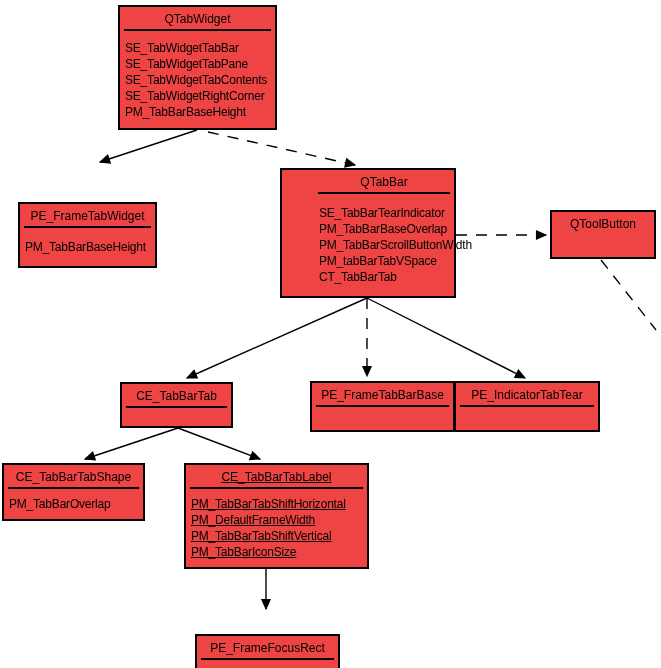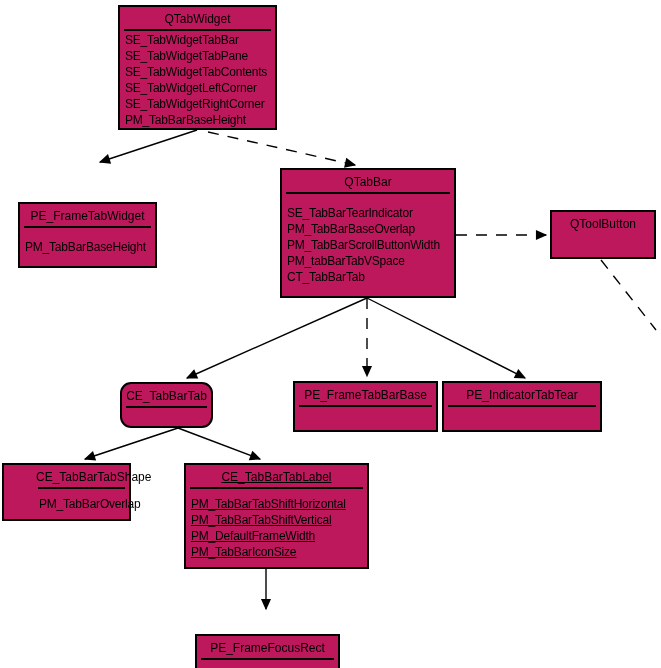--- a/index.html
+++ b/index.html
@@ -27,21 +27,21 @@
     stroke: #000000;
     stroke-width: 1.4;
   }
   .edges line.dashed {
     stroke-dasharray: 11 9;
   }
   .node {
     position: absolute;
     box-sizing: border-box;
     border: 2px solid #000000;
-    background: #be185d;
+    background: #ef4444;
     display: flex;
     flex-direction: column;
   }
   .node-title {
     font-size: 12px;
     line-height: 16px;
     text-align: center;
     padding: 4px 2px 2px 2px;
     white-space: nowrap;
   }
@@ -58,26 +58,26 @@
   }
   .node-item {
     font-size: 12px;
     line-height: 16px;
     white-space: nowrap;
     letter-spacing: -0.2px;
   }
   
   #n-qtabwidget        { left: 118px; top:   5px; width: 159px; height: 125px; }
   #n-pe-frametabwidget { left:  18px; top: 166px; width: 139px; height:  66px; margin-top: 36px; }
-  #n-qtabbar           { left: 280px; top: 168px; width: 176px; height: 130px; }
+  #n-qtabbar           { left: 280px; top: 168px; width: 176px; height: 130px; padding-left: 32px; }
   #n-qtoolbutton       { left: 550px; top: 210px; width: 106px; height:  49px; align-items: center; }
-  #n-ce-tabbartab      { left: 120px; top: 382px; width: 93px; height:  46px; border-radius: 11px; }
-  #n-pe-frametabbarbase{ left: 293px; top: 381px; width: 145px; height:  51px; }
-  #n-pe-indicatortabtear{ left: 442px; top: 381px; width: 160px; height:  51px; }
-  #n-ce-tabbartabshape { left:   2px; top: 463px; width: 129px; height:  58px; padding-left: 30px; }
+  #n-ce-tabbartab      { left: 120px; top: 382px; width: 113px; height:  46px; }
+  #n-pe-frametabbarbase{ left: 310px; top: 381px; width: 145px; height:  51px; }
+  #n-pe-indicatortabtear{ left: 454px; top: 381px; width: 146px; height:  51px; }
+  #n-ce-tabbartabshape { left:   2px; top: 463px; width: 143px; height:  58px; }
   #n-ce-tabbartablabel { left: 184px; top: 463px; width: 185px; height: 106px; text-decoration: underline; }
   #n-pe-framefocusrect { left: 195px; top: 614px; width: 145px; height:  52px; margin-top: 20px; }
 </style>
 </head>
 <body>
 
 <div id="canvas">
 
   <svg class="edges" width="661" height="668" viewBox="0 0 661 668">
     <defs>
@@ -97,21 +97,20 @@
     <line x1="266" y1="569" x2="266" y2="609" class="solid" marker-end="url(#arr)"></line>
   </svg>
 
   <div class="node" id="n-qtabwidget">
     <div class="node-title">QTabWidget</div>
     <div class="node-sep"></div>
     <div class="node-items">
       <div class="node-item">SE_TabWidgetTabBar</div>
       <div class="node-item">SE_TabWidgetTabPane</div>
       <div class="node-item">SE_TabWidgetTabContents</div>
-      <div class="node-item">SE_TabWidgetLeftCorner</div>
       <div class="node-item">SE_TabWidgetRightCorner</div>
       <div class="node-item">PM_TabBarBaseHeight</div>
     </div>
   </div>
 
   <div class="node" id="n-pe-frametabwidget">
     <div class="node-title">PE_FrameTabWidget</div>
     <div class="node-sep"></div>
     <div class="node-items">
       <div class="node-item">PM_TabBarBaseHeight</div>
@@ -160,22 +159,22 @@
     <div class="node-items">
       <div class="node-item">PM_TabBarOverlap</div>
     </div>
   </div>
 
   <div class="node" id="n-ce-tabbartablabel">
     <div class="node-title">CE_TabBarTabLabel</div>
     <div class="node-sep"></div>
     <div class="node-items">
       <div class="node-item">PM_TabBarTabShiftHorizontal</div>
+      <div class="node-item">PM_DefaultFrameWidth</div>
       <div class="node-item">PM_TabBarTabShiftVertical</div>
-      <div class="node-item">PM_DefaultFrameWidth</div>
       <div class="node-item">PM_TabBarIconSize</div>
     </div>
   </div>
 
   <div class="node" id="n-pe-framefocusrect">
     <div class="node-title">PE_FrameFocusRect</div>
     <div class="node-sep"></div>
     <div class="node-items"></div>
   </div>
 

